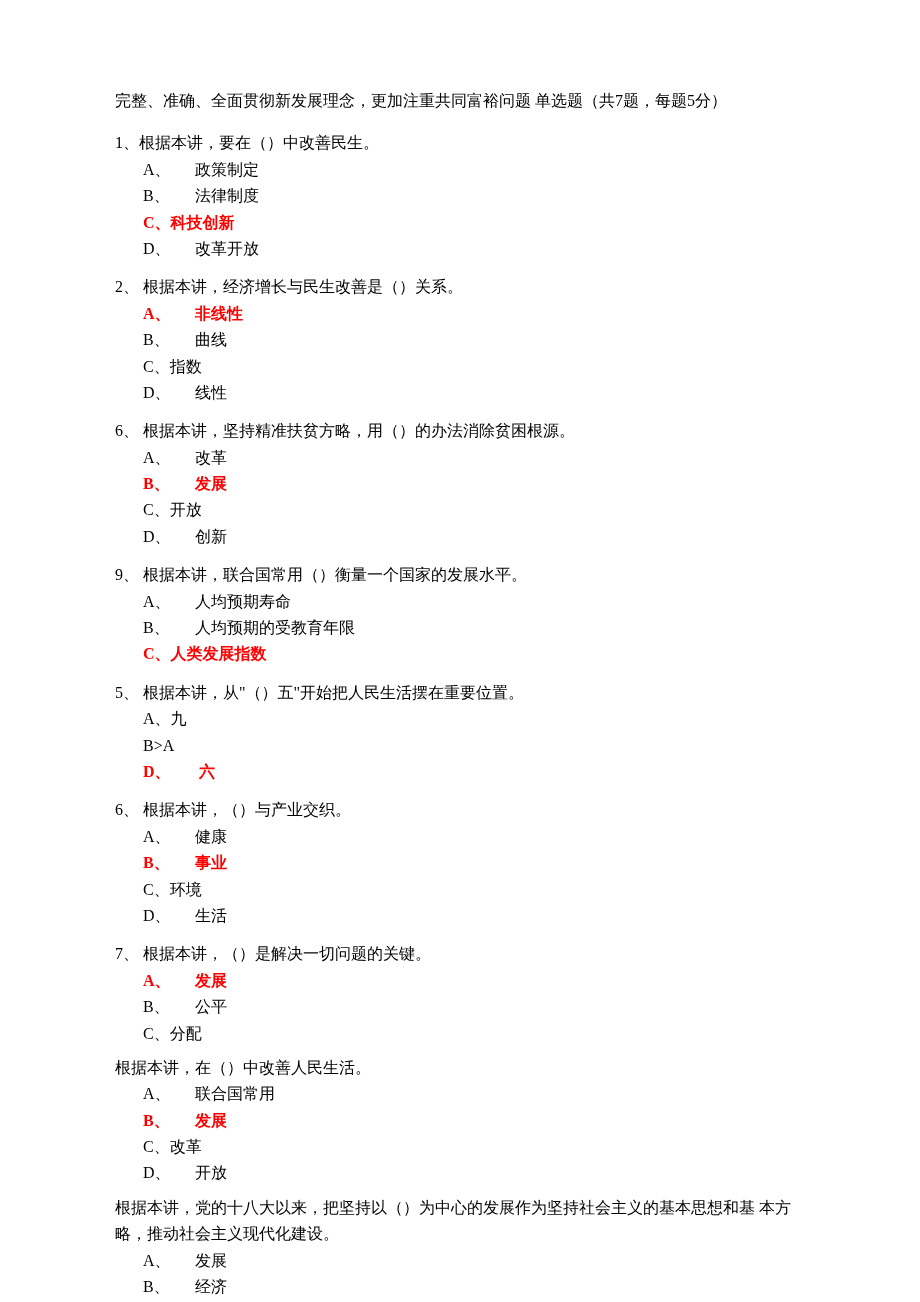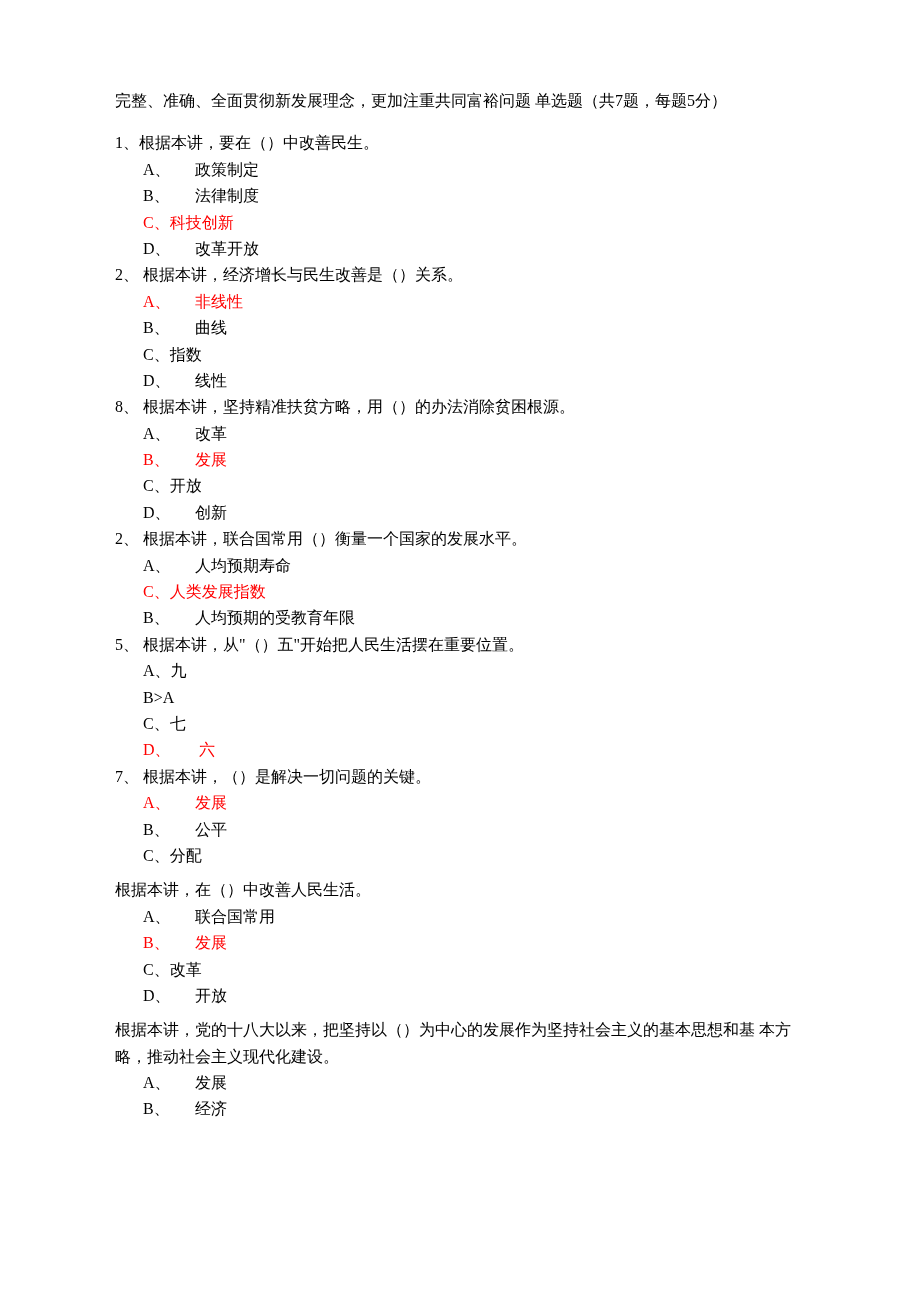--- a/index.html
+++ b/index.html
@@ -9,39 +9,39 @@
       font-size: 16px;
       color: #000000;
       line-height: 1.65;
       width: 920px;
       padding: 88px 115px 60px 115px;
     }
     .title-line {
       margin-bottom: 16px;
     }
     .question {
-      margin-top: 0;
+      margin-top: 12px;
     }
     .question-text {
       padding-left: 0;
     }
     .options {
       padding-left: 28px;
     }
     .option {
       display: block;
     }
     .option-marker {
       display: inline-block;
       min-width: 52px;
     }
     .option-marker.wide {
       min-width: 22px;
     }
-    .red { color: #ff0000; }
+    .red { color: #ff0000; font-weight: bold; }
     .option.red .option-marker { color: #ff0000; }
     .extra-question {
       margin-top: 8px;
     }
   </style>
 </head>
 <body>
 
 <div>
   <div class="title-line">完整、准确、全面贯彻新发展理念，更加注重共同富裕问题 单选题（共7题，每题5分）</div>
@@ -58,43 +58,51 @@
       <div class="question">
         <div class="question-text">2、 根据本讲，经济增长与民生改善是（）关系。</div>
         <div class="options">
           <div class="option red"><span class="option-marker">A、</span><span>非线性</span></div>
           <div class="option"><span class="option-marker">B、</span><span>曲线</span></div>
           <div class="option"><span class="option-marker wide">C、</span><span>指数</span></div>
           <div class="option"><span class="option-marker">D、</span><span>线性</span></div>
         </div>
       </div>
       <div class="question">
-        <div class="question-text">8、 根据本讲，坚持精准扶贫方略，用（）的办法消除贫困根源。</div>
+        <div class="question-text">6、 根据本讲，坚持精准扶贫方略，用（）的办法消除贫困根源。</div>
         <div class="options">
           <div class="option"><span class="option-marker">A、</span><span>改革</span></div>
           <div class="option red"><span class="option-marker">B、</span><span>发展</span></div>
           <div class="option"><span class="option-marker wide">C、</span><span>开放</span></div>
           <div class="option"><span class="option-marker">D、</span><span>创新</span></div>
         </div>
       </div>
       <div class="question">
-        <div class="question-text">2、 根据本讲，联合国常用（）衡量一个国家的发展水平。</div>
+        <div class="question-text">9、 根据本讲，联合国常用（）衡量一个国家的发展水平。</div>
         <div class="options">
           <div class="option"><span class="option-marker">A、</span><span>人均预期寿命</span></div>
+          <div class="option"><span class="option-marker">B、</span><span>人均预期的受教育年限</span></div>
           <div class="option red"><span class="option-marker wide">C、</span><span>人类发展指数</span></div>
-          <div class="option"><span class="option-marker">B、</span><span>人均预期的受教育年限</span></div>
         </div>
       </div>
       <div class="question">
         <div class="question-text">5、 根据本讲，从"（）五"开始把人民生活摆在重要位置。</div>
         <div class="options">
           <div class="option"><span class="option-marker wide">A、</span><span>九</span></div>
           <div class="option"><span class="option-marker wide">B&gt;A</span><span></span></div>
-          <div class="option"><span class="option-marker wide">C、</span><span>七</span></div>
           <div class="option red"><span class="option-marker">D、</span><span>  六</span></div>
+        </div>
+      </div>
+      <div class="question">
+        <div class="question-text">6、 根据本讲，（）与产业交织。</div>
+        <div class="options">
+          <div class="option"><span class="option-marker">A、</span><span>健康</span></div>
+          <div class="option red"><span class="option-marker">B、</span><span>事业</span></div>
+          <div class="option"><span class="option-marker wide">C、</span><span>环境</span></div>
+          <div class="option"><span class="option-marker">D、</span><span>生活</span></div>
         </div>
       </div>
       <div class="question">
         <div class="question-text">7、 根据本讲，（）是解决一切问题的关键。</div>
         <div class="options">
           <div class="option red"><span class="option-marker">A、</span><span>发展</span></div>
           <div class="option"><span class="option-marker">B、</span><span>公平</span></div>
           <div class="option"><span class="option-marker wide">C、</span><span>分配</span></div>
         </div>
       </div>

